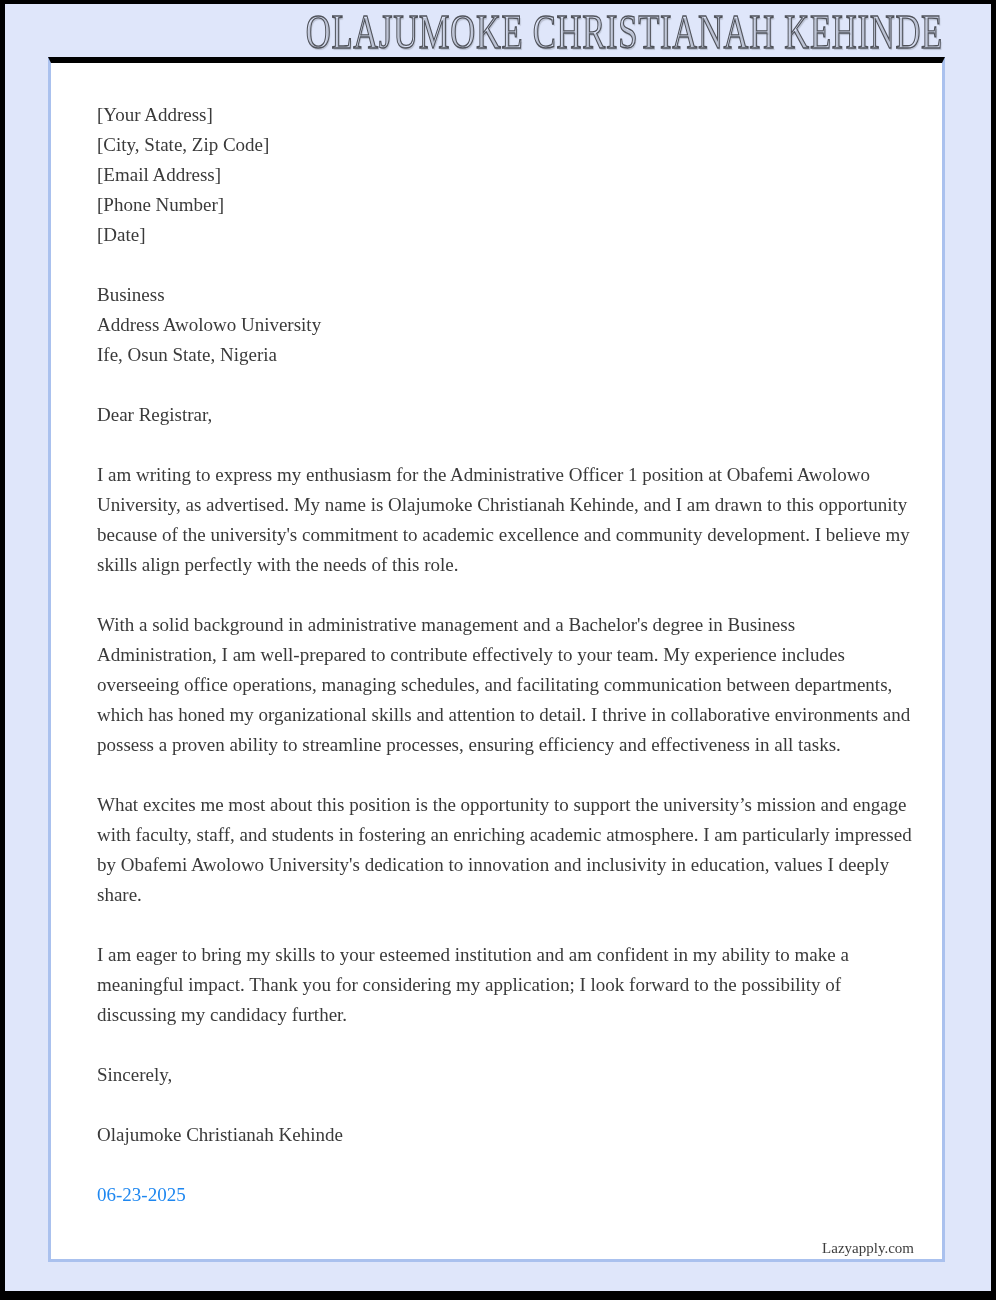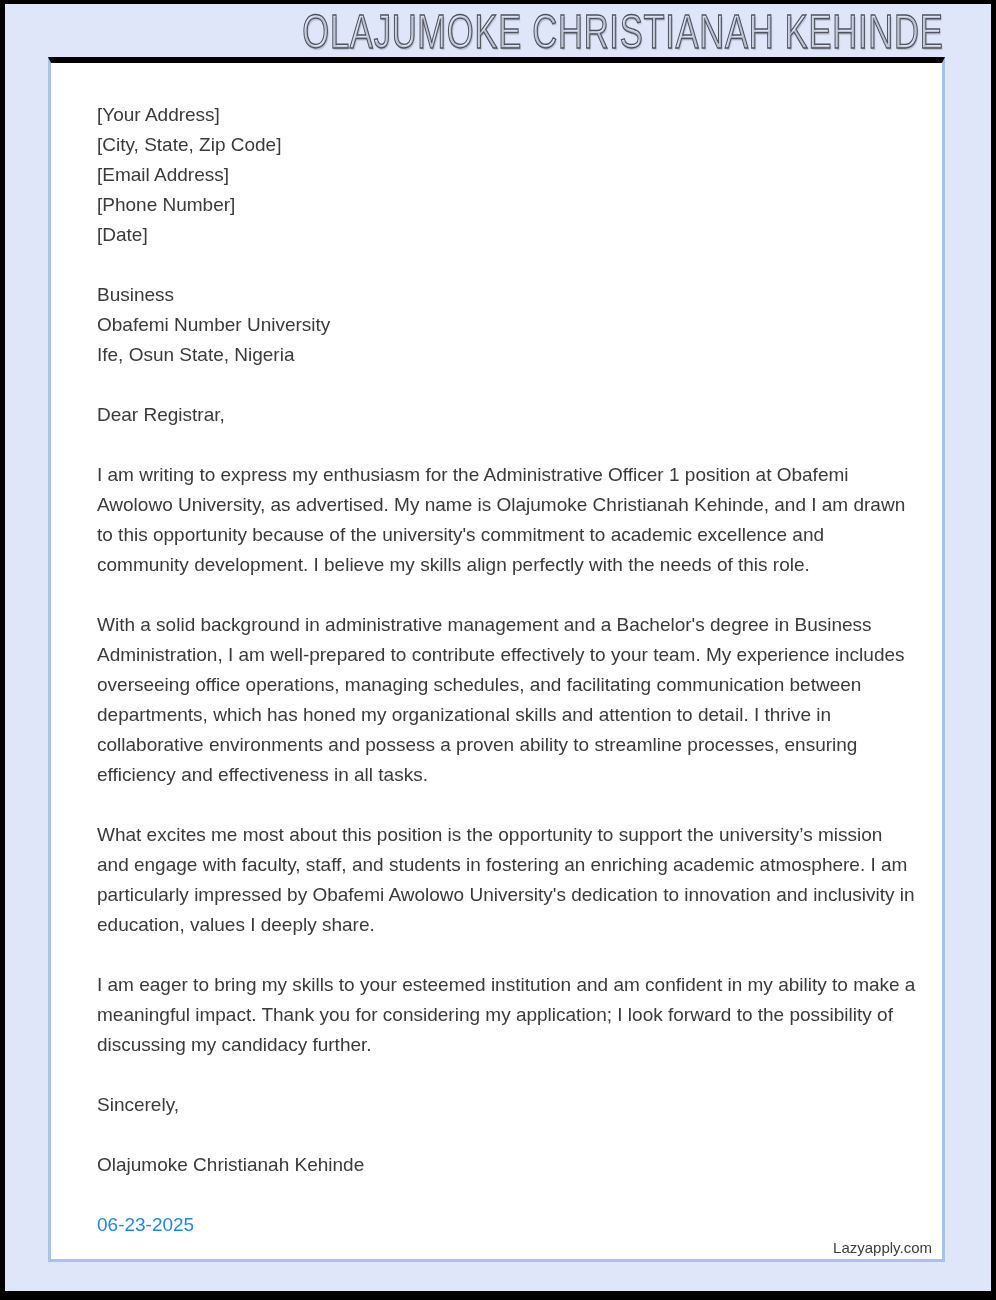--- a/index.html
+++ b/index.html
@@ -6,21 +6,21 @@
   * { box-sizing: border-box; }
 
   .frame {
     position: relative;
     width: 996px;
     height: 1300px;
     background: #dfe6fa;
     border-style: solid;
     border-color: #000000;
     border-width: 4px 5px 9px 5px;
-    font-family: Liberation Sans, sans-serif;
+    font-family: Liberation Serif, serif;
     overflow: hidden;
   }
 
   
   .header-title {
     position: absolute;
     top: 2px;
     right: 48px;
     font-size: 48px;
     line-height: 52px;
@@ -59,21 +59,21 @@
   .line  { height: 30px; }
 
   .date-line {
     margin-top: 22px;
     color: #1e87f0;
     cursor: pointer;
   }
 
   .watermark {
     position: absolute;
-    right: 10px;
+    right: 28px;
     bottom: 1px;
     font-size: 15px;
     line-height: 20px;
     color: #3d3d3d;
   }
 </style>
 </head>
 <body>
 
 <div class="frame">
@@ -85,21 +85,21 @@
     <div class="block">
       <div class="line">[Your Address]</div>
       <div class="line">[City, State, Zip Code]</div>
       <div class="line">[Email Address]</div>
       <div class="line">[Phone Number]</div>
       <div class="line">[Date]</div>
     </div>
 
     <div class="block">
       <div class="line">Business</div>
-      <div class="line">Obafemi Number University</div>
+      <div class="line">Address Awolowo University</div>
       <div class="line">Ife, Osun State, Nigeria</div>
     </div>
 
     <div class="block">Dear Registrar,</div>
 
     <p class="para">I am writing to express my enthusiasm for the Administrative Officer 1 position at Obafemi Awolowo University, as advertised. My name is Olajumoke Christianah Kehinde, and I am drawn to this opportunity because of the university's commitment to academic excellence and community development. I believe my skills align perfectly with the needs of this role.</p>
     <p class="para">With a solid background in administrative management and a Bachelor's degree in Business Administration, I am well-prepared to contribute effectively to your team. My experience includes overseeing office operations, managing schedules, and facilitating communication between departments, which has honed my organizational skills and attention to detail. I thrive in collaborative environments and possess a proven ability to streamline processes, ensuring efficiency and effectiveness in all tasks.</p>
     <p class="para">What excites me most about this position is the opportunity to support the university’s mission and engage with faculty, staff, and students in fostering an enriching academic atmosphere. I am particularly impressed by Obafemi Awolowo University's dedication to innovation and inclusivity in education, values I deeply share.</p>
     <p class="para">I am eager to bring my skills to your esteemed institution and am confident in my ability to make a meaningful impact. Thank you for considering my application; I look forward to the possibility of discussing my candidacy further.</p>
 

